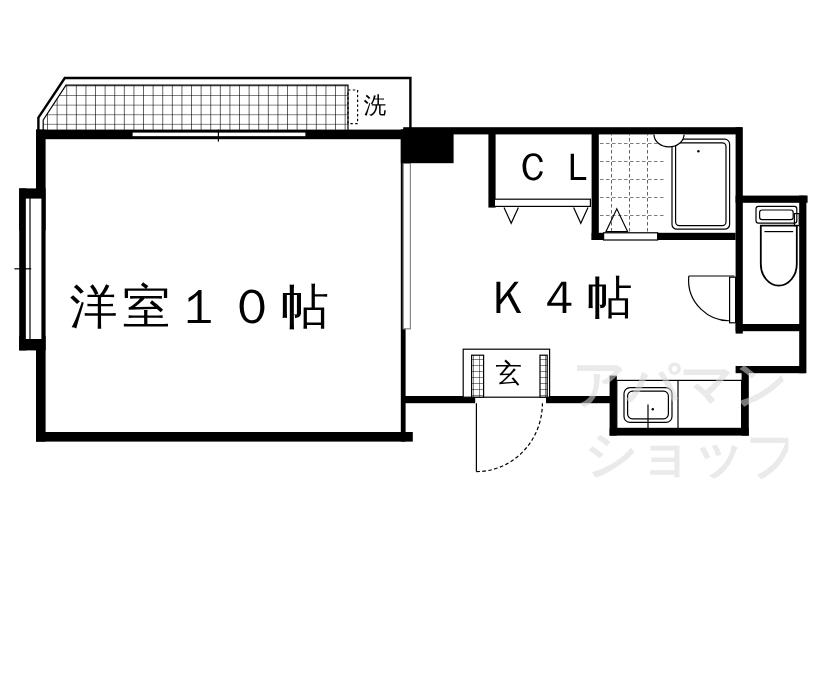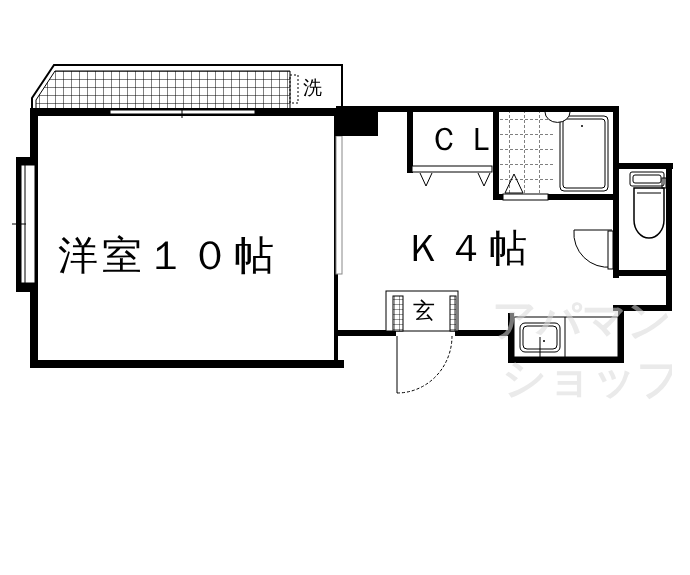--- a/index.html
+++ b/index.html
@@ -4,21 +4,21 @@
 <style>
   html, body { margin: 0; padding: 0; background: #ffffff; }
   body { width: 690px; height: 575px; position: relative; overflow: hidden; font-family: "DejaVu Sans", sans-serif; }
   #plan { position: absolute; left: 0; top: 0; width: 690px; height: 575px; }
   .room-label { position: absolute; color: #000; white-space: nowrap; font-family: "DejaVu Sans", sans-serif; }
   .lbl-western { left: 58px; top: 210px; font-size: 40px; letter-spacing: 4px; margin-top: 18px; }
   .lbl-kitchen { left: 405px; top: 223px; font-size: 38px; letter-spacing: 4px; }
   .lbl-closet { left: 428px; top: 118px; font-size: 32px; letter-spacing: 6px; }
   .lbl-laundry { left: 303px; top: 75px; font-size: 19px; }
   .lbl-entrance { left: 413px; top: 296px; font-size: 22px; }
-  .watermark { position: absolute; left: 492px; top: 285px; width: 180px; height: 120px; opacity: 0.55; }
+  .watermark { position: absolute; left: 477px; top: 285px; width: 180px; height: 120px; opacity: 0.55; }
 </style>
 </head>
 <body>
 
 <svg id="plan" viewBox="0 0 690 575" xmlns="http://www.w3.org/2000/svg">
   <defs>
     <pattern id="grid" width="8" height="8" patternUnits="userSpaceOnUse">
       <rect width="8" height="8" fill="#fff"></rect>
       <path d="M8 0 V8 M0 8 H8" stroke="#000" stroke-width="1"></path>
     </pattern>

